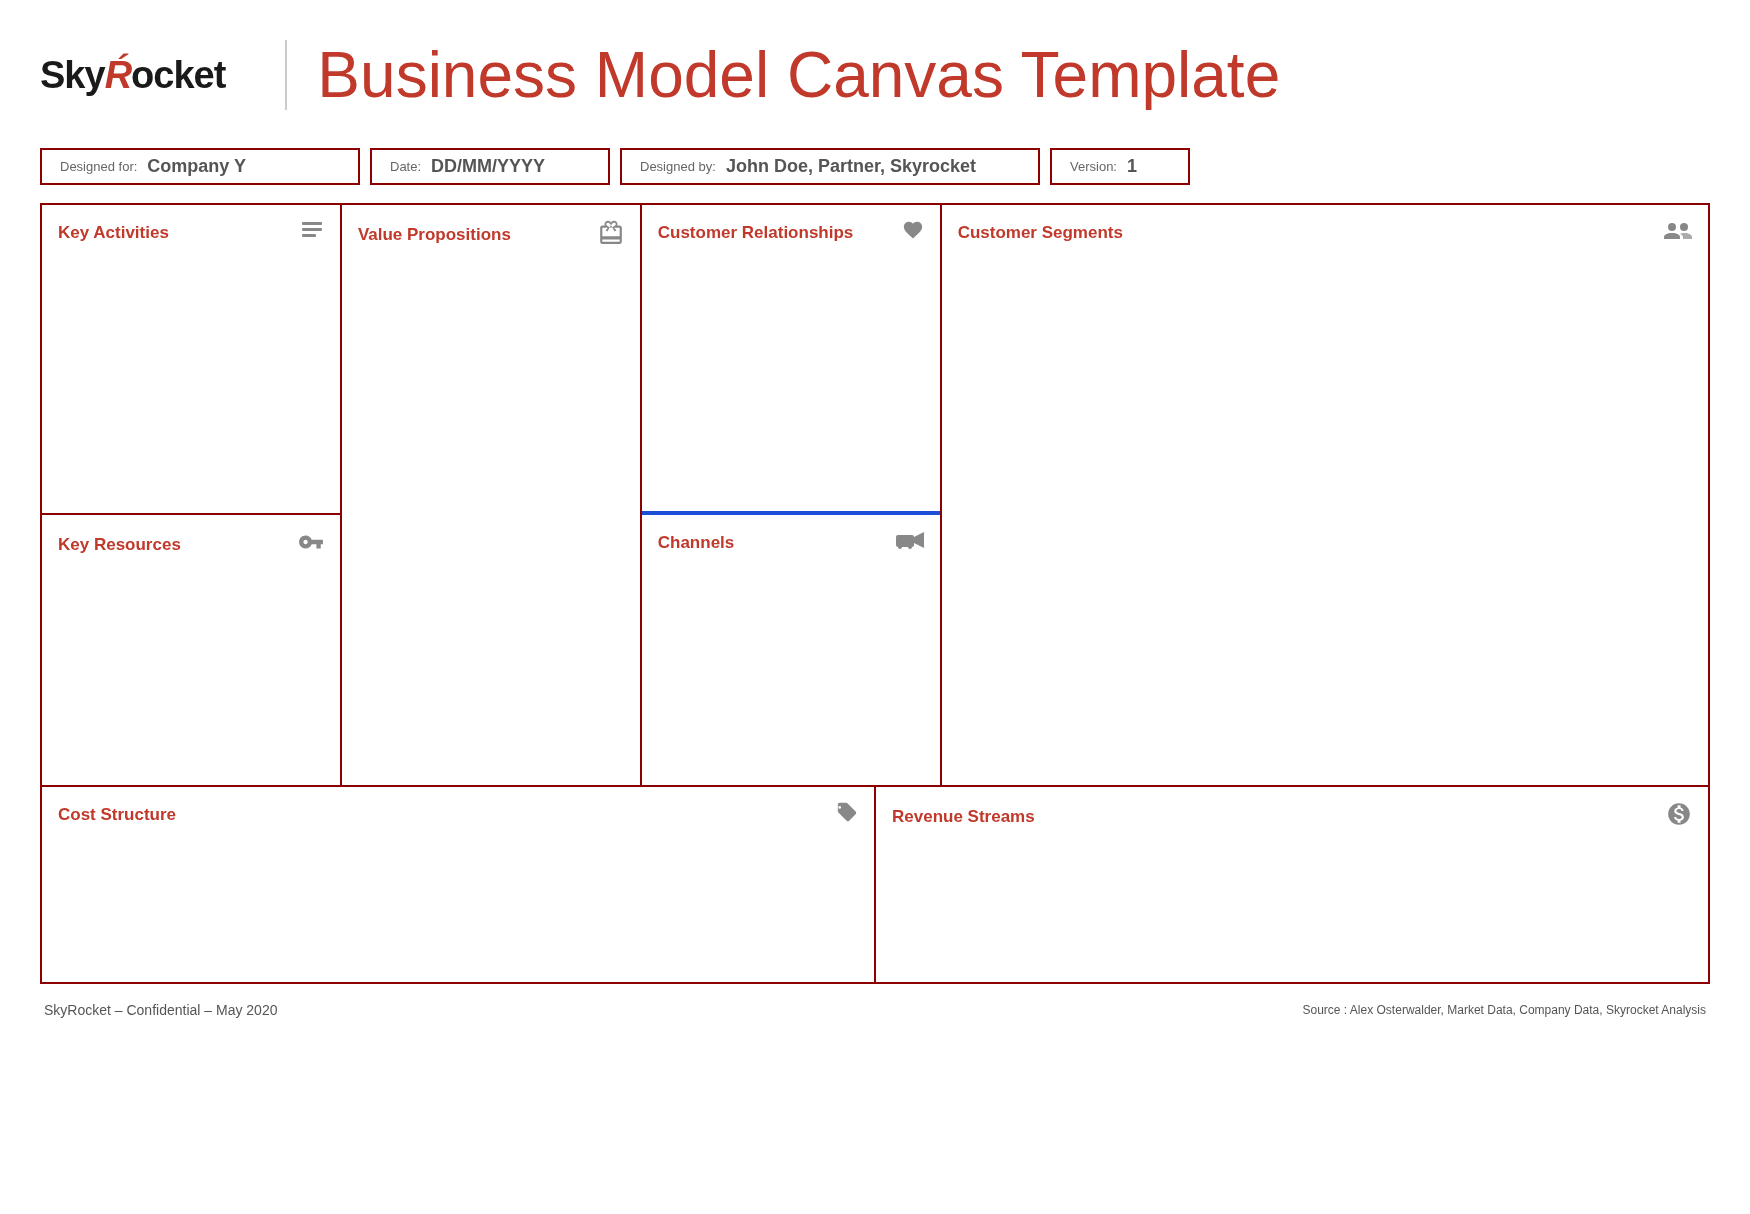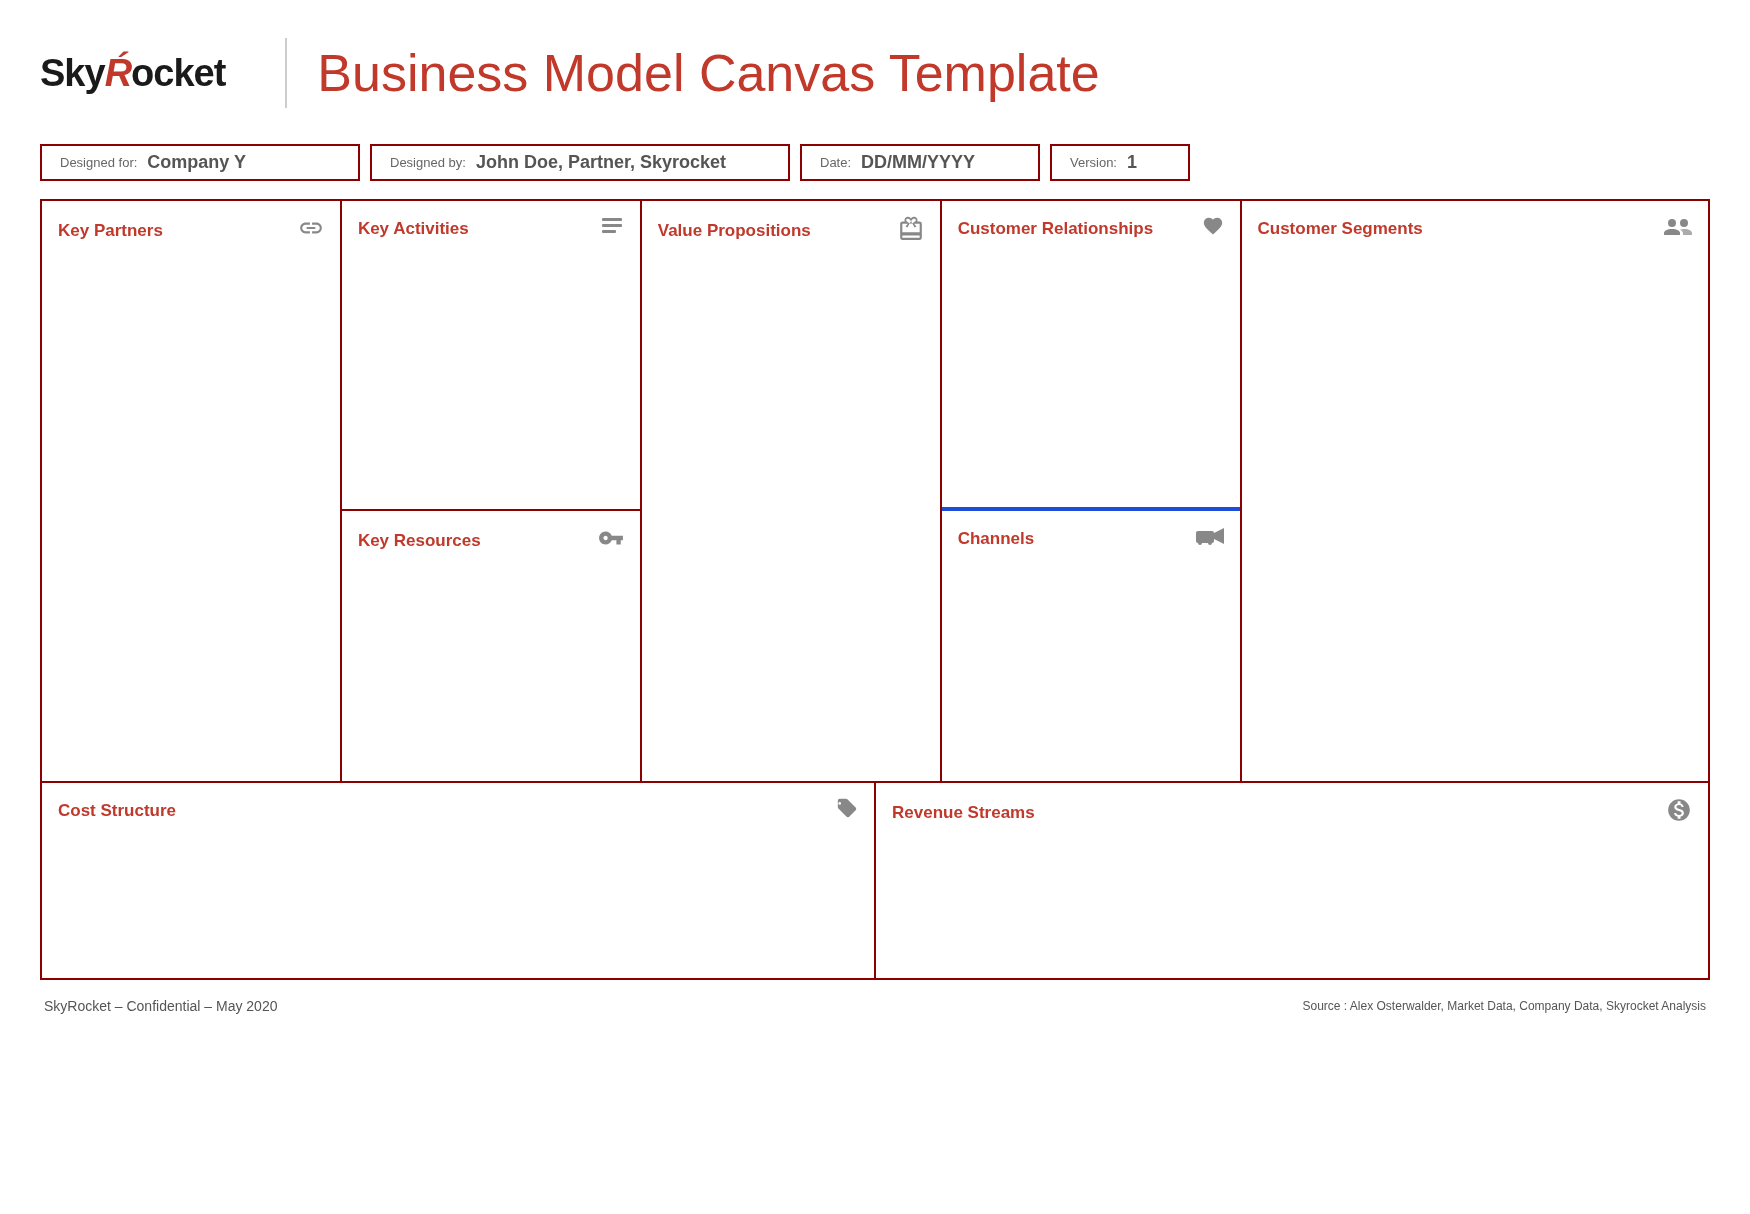--- a/index.html
+++ b/index.html
@@ -35,21 +35,21 @@
       font-style: italic;
     }
     .header-divider {
       width: 2px;
       height: 70px;
       background: #ccc;
       margin: 0 30px;
     }
     .header-title {
       color: #c0392b;
-      font-size: 52px;
+      font-size: 64px;
       font-weight: 400;
       letter-spacing: 0;
     }
 
     
     .meta-row {
       display: flex;
       align-items: stretch;
       gap: 0;
       margin: 18px 0 18px 0;
@@ -248,51 +248,39 @@
   </div>
   <div class="header-divider"></div>
   <div class="header-title">Business Model Canvas Template</div>
 </div>
 
 <div class="meta-row">
   <div class="meta-box meta-box-designed-for">
     <span class="meta-label">Designed for:</span>
     <span class="meta-value">Company Y</span>
   </div>
+  <div class="meta-box meta-box-date">
+    <span class="meta-label">Date:</span>
+    <span class="meta-value">DD/MM/YYYY</span>
+  </div>
   <div class="meta-box meta-box-designed-by">
     <span class="meta-label">Designed by:</span>
     <span class="meta-value">John Doe, Partner, Skyrocket</span>
   </div>
-  <div class="meta-box meta-box-date">
-    <span class="meta-label">Date:</span>
-    <span class="meta-value">DD/MM/YYYY</span>
-  </div>
   <div class="meta-box meta-box-version">
     <span class="meta-label">Version:</span>
     <span class="meta-value">1</span>
   </div>
 </div>
 
 <div class="canvas-wrapper">
   <div class="canvas-container">
 
     <div class="canvas-upper">
 
-      <div class="col-key-partners canvas-cell">
-        <div class="cell-title">
-          <span class="cell-title-text">Key Partners</span>
-          <span class="cell-icon">
-            <svg width="26" height="26" viewBox="0 0 24 24" fill="#888">
-                <path d="M12 2C6.48 2 2 6.48 2 12s4.48 10 10 10 10-4.48 10-10S17.52 2 12 2zm-1 14H9V8h2v8zm4 0h-2V8h2v8z" opacity="0"></path>
-                <path d="M17 12c0-2.76-2.24-5-5-5s-5 2.24-5 5 2.24 5 5 5 5-2.24 5-5zm-5 3c-1.65 0-3-1.35-3-3s1.35-3 3-3 3 1.35 3 3-1.35 3-3 3z" opacity="0"></path>
-                <path d="M3.9 12c0-1.71 1.39-3.1 3.1-3.1h4V7H7c-2.76 0-5 2.24-5 5s2.24 5 5 5h4v-1.9H7c-1.71 0-3.1-1.39-3.1-3.1zM8 13h8v-2H8v2zm9-6h-4v1.9h4c1.71 0 3.1 1.39 3.1 3.1 0 1.71-1.39 3.1-3.1 3.1h-4V17h4c2.76 0 5-2.24 5-5s-2.24-5-5-5z" fill="#888"></path>
-              </svg>
-          </span>
-        </div>
-      </div>
 
       <div class="col-activities-resources">
         <div class="cell-activities canvas-cell">
           <div class="cell-title">
             <span class="cell-title-text">Key Activities</span>
             <span class="cell-icon">
               <svg width="24" height="22" viewBox="0 0 24 22" fill="#888">
                   <rect x="2" y="3" width="20" height="3" rx="1"></rect>
                   <rect x="2" y="9" width="20" height="3" rx="1"></rect>
                   <rect x="2" y="15" width="14" height="3" rx="1"></rect>

